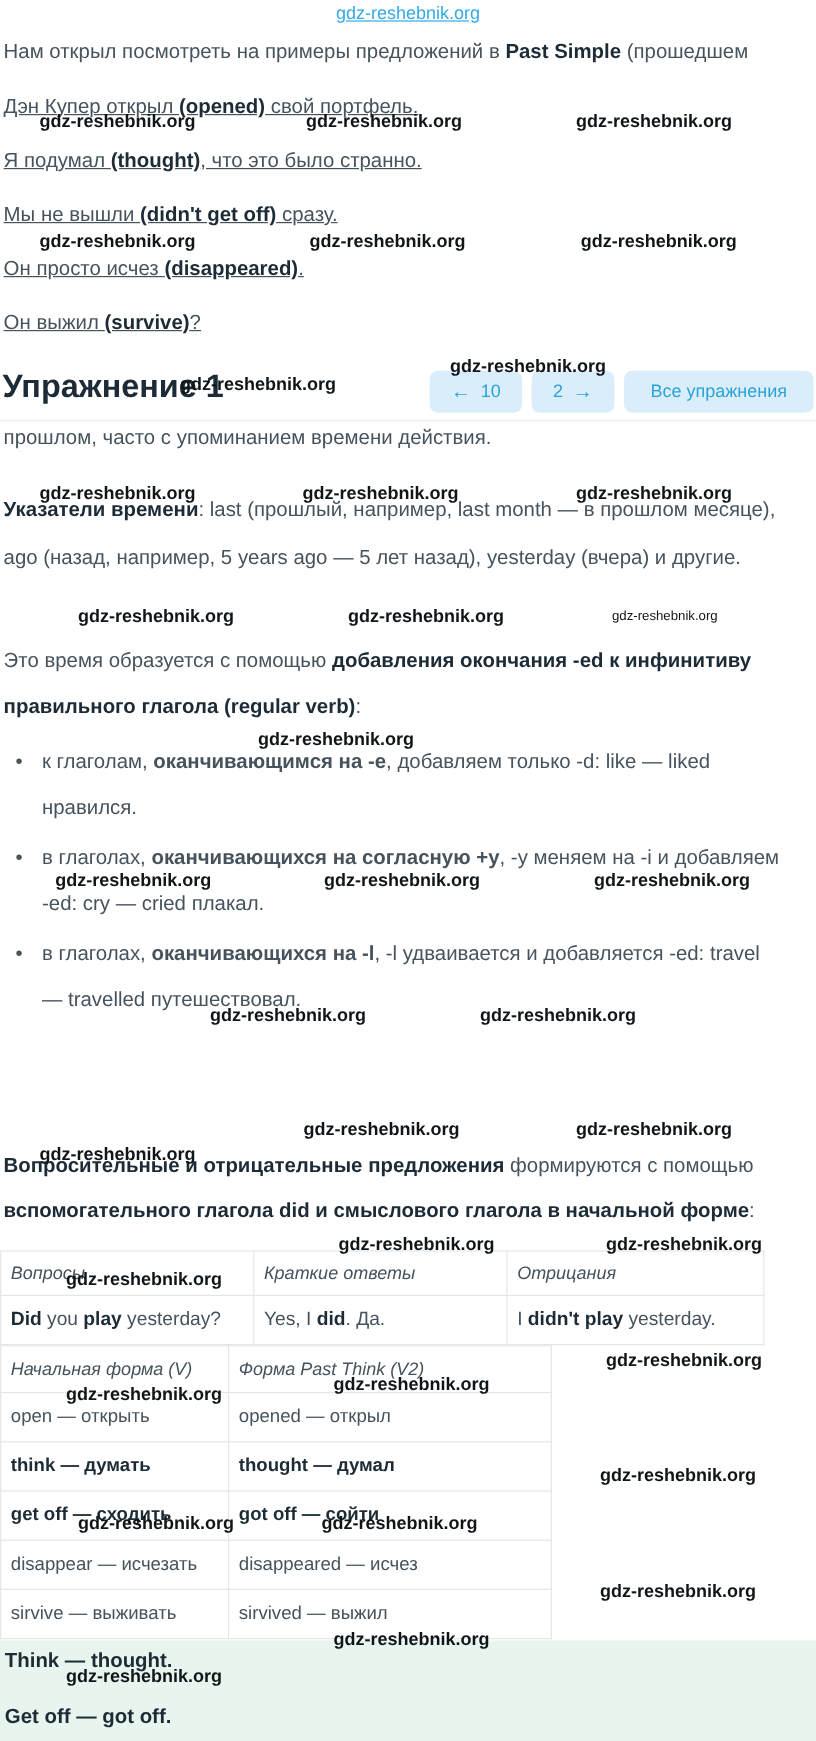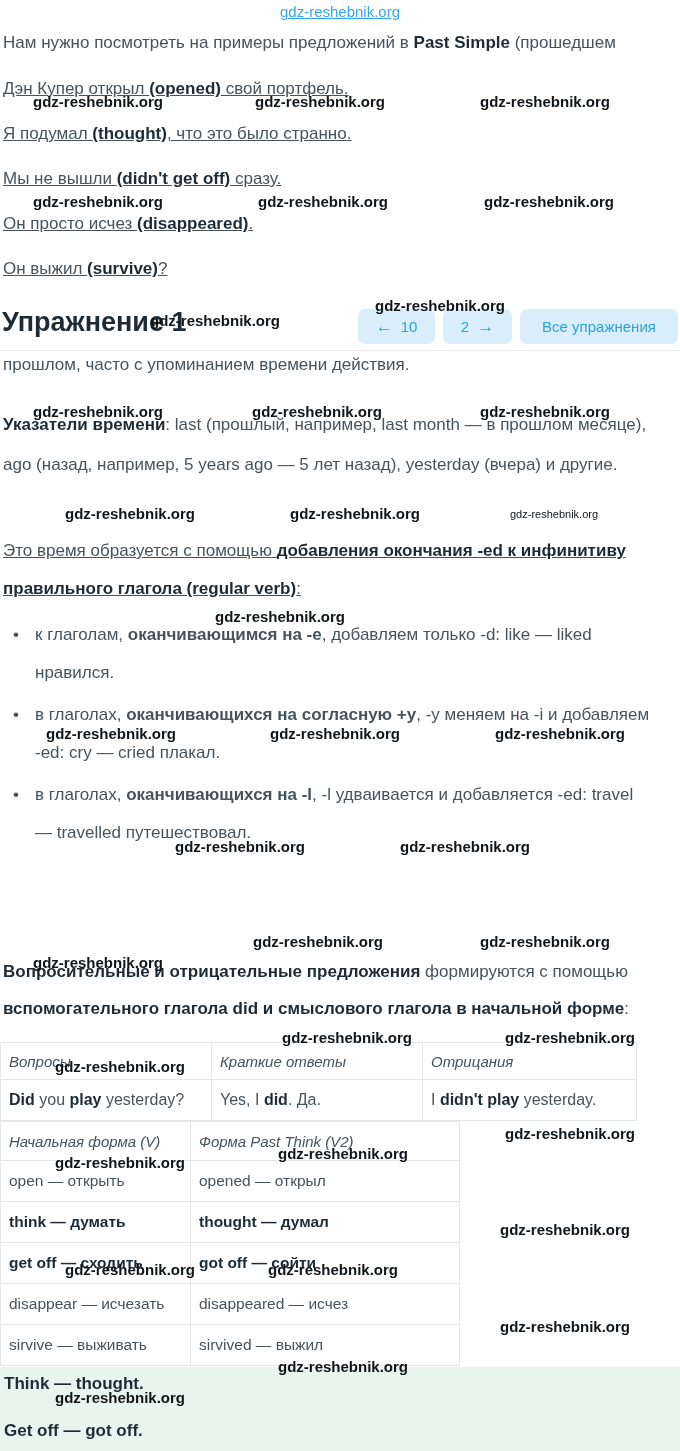--- a/index.html
+++ b/index.html
@@ -10,21 +10,21 @@
   .page{position:absolute;inset:0;overflow:hidden;}
   
   .wm{position:absolute;font-size:15px;font-weight:600;color:#101519;white-space:nowrap;z-index:6;}
   .wm.small{font-size:11px;font-weight:500;}
   .wm.link{color:#35a9e5;text-decoration:underline;font-weight:500;cursor:pointer;}
   
   .t{position:absolute;left:3px;right:28px;margin:0;font-size:17px;line-height:26px;z-index:2;}
   .t b, .tbl b, .ans{color:#1c2b35;}
   .ex{line-height:22px;text-decoration:underline;}
   .lh40{line-height:40px;}
-  .lh38{line-height:38px;text-decoration:underline;}
+  .lh38{line-height:38px;}
   .lh37{line-height:37px;}
   
   .ex-head{position:absolute;top:303px;left:0;width:680px;height:48px;z-index:2;}
   .ex-head h1{position:absolute;left:2px;top:4px;margin:0;font-size:27px;font-weight:700;color:#1c2b35;}
   .pill{position:absolute;top:6px;height:35px;background:#d9eefa;border-radius:7px;
         display:flex;align-items:center;justify-content:center;gap:8px;
         color:#2ba3d8;font-size:15px;cursor:pointer;z-index:3;}
   .pill .arr{font-size:17px;font-weight:700;}
   .divider{position:absolute;left:0;width:680px;border-top:1px solid #ececec;z-index:1;}
   
@@ -40,21 +40,21 @@
   .forms td{height:32px;font-size:15.5px;}
   
   .answer-box{position:absolute;left:0;width:680px;background:#e8f5ee;z-index:0;}
   .ans{position:absolute;left:4px;margin:0;font-size:17px;font-weight:700;z-index:2;}
 </style>
 </head>
 <body>
 
 <div class="page">
 
-  <p class="t" style="top:30px"><span>Нам нужно посмотреть на примеры предложений в </span><b>Past Simple</b><span> (прошедшем</span></p>
+  <p class="t" style="top:30px"><span>Нам открыл посмотреть на примеры предложений в </span><b>Past Simple</b><span> (прошедшем</span></p>
 
   <p class="t ex" style="top:78px"><span>Дэн Купер открыл </span><b>(opened)</b><span> свой портфель.</span></p>
   <p class="t ex" style="top:123px"><span>Я подумал </span><b>(thought)</b><span>, что это было странно.</span></p>
   <p class="t ex" style="top:168px"><span>Мы не вышли </span><b>(didn't get off)</b><span> сразу.</span></p>
   <p class="t ex" style="top:213px"><span>Он просто исчез </span><b>(disappeared)</b><span>.</span></p>
   <p class="t ex" style="top:258px"><span>Он выжил </span><b>(survive)</b><span>?</span></p>
 
   <div class="ex-head">
     <h1>Упражнение 1</h1>
     <div class="pill" style="left:358px;width:77px">

